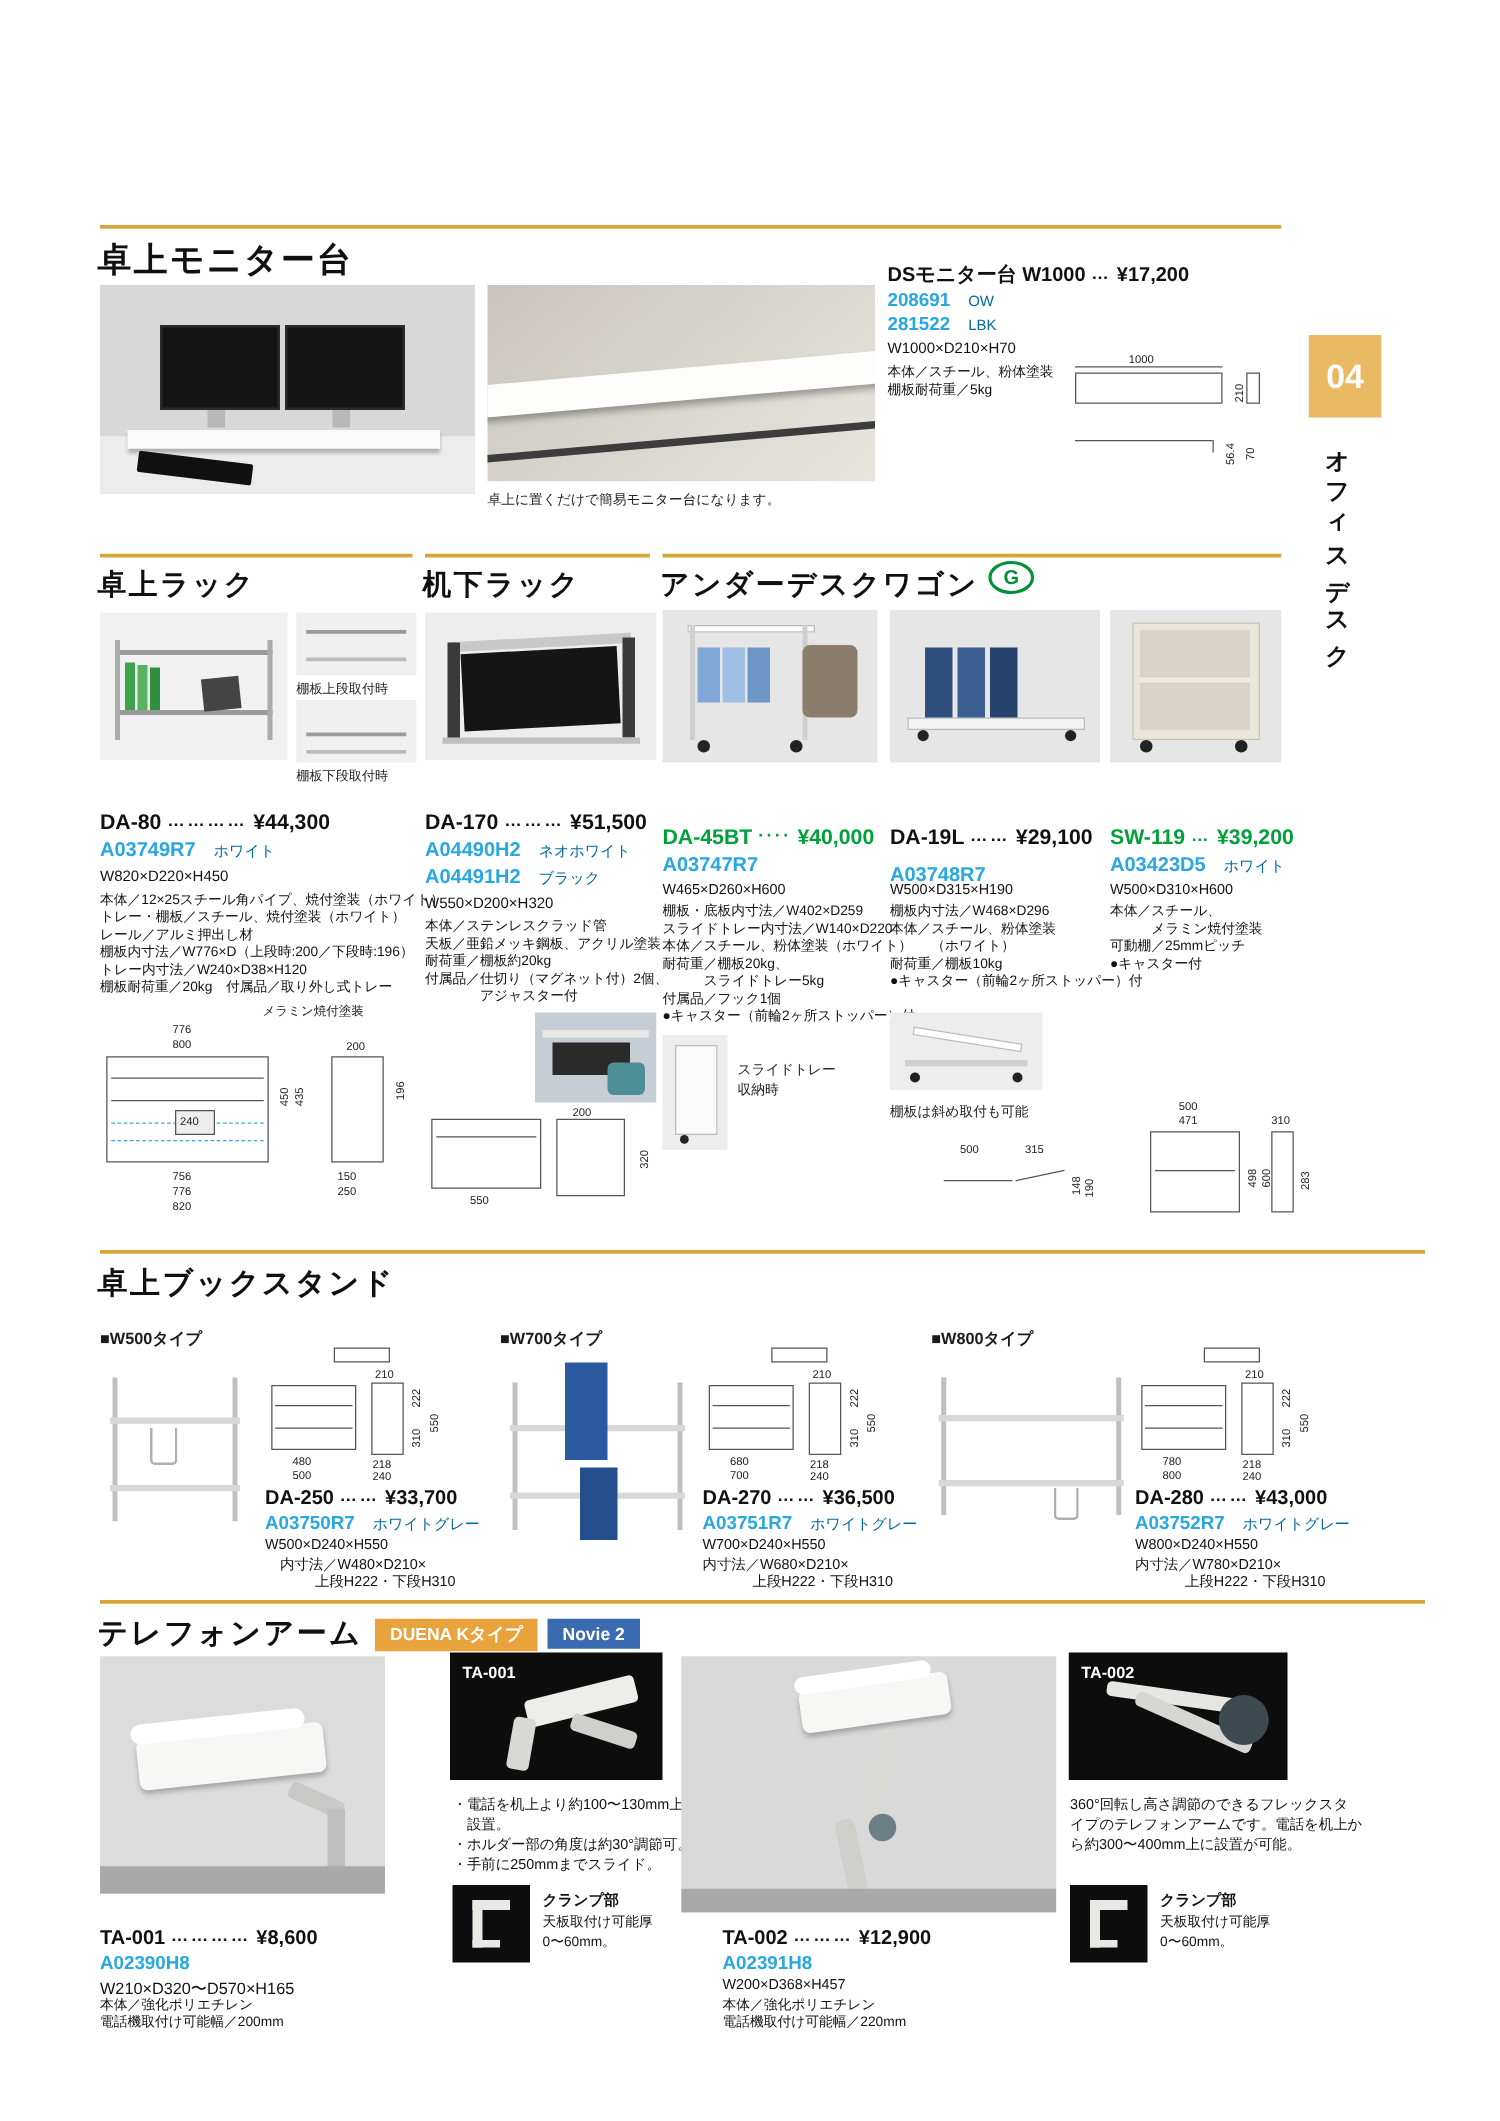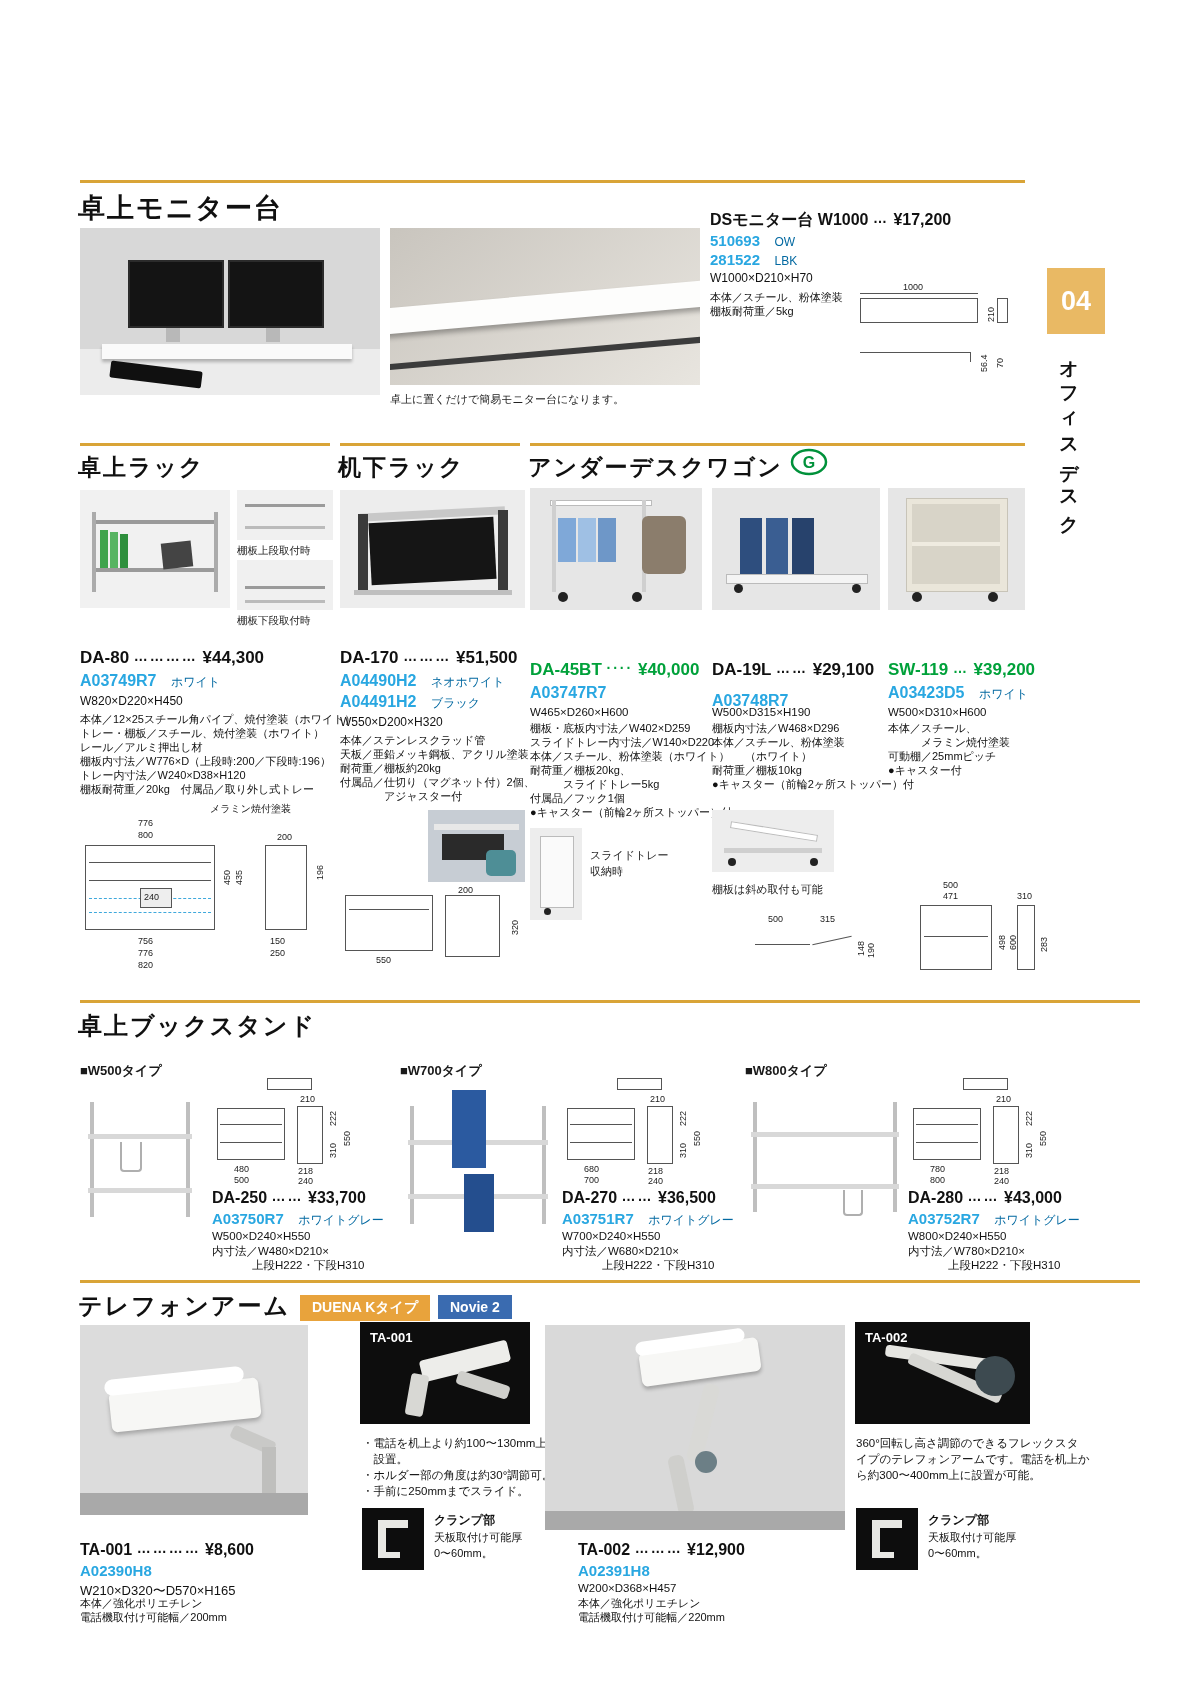--- a/index.html
+++ b/index.html
@@ -67,21 +67,21 @@
     <div class="shape" style="left:-20px;top:122px;width:360px;height:6px;background:#3c3c3c;transform:rotate(-5deg)"></div>
   </div>
   <div class="cap" style="left:390px;top:392px">卓上に置くだけで簡易モニター台になります。</div>
 
   <div class="pline" style="left:710px;top:210px;font-size:16px">
     <span>DSモニター台 W1000</span>
     <span class="leader">…</span>
     <span>¥17,200</span>
   </div>
   <div class="codeline" style="left:710px;top:232px">
-    <span class="code">510693</span>
+    <span class="code">208691</span>
     <span class="cname">OW</span>
   </div>
   <div class="codeline" style="left:710px;top:251px">
     <span class="code">281522</span>
     <span class="cname">LBK</span>
   </div>
   <div class="size" style="left:710px;top:271px">W1000×D210×H70</div>
   <div class="spec" style="left:710px;top:290px">本体／スチール、粉体塗装</div>
   <div class="spec" style="left:710px;top:304px">棚板耐荷重／5kg</div>
 
@@ -401,21 +401,21 @@
   <div class="pline" style="left:212px;top:1188px;font-size:16px">
     <span>DA-250</span>
     <span class="leader">……</span>
     <span>¥33,700</span>
   </div>
   <div class="codeline" style="left:212px;top:1210px">
     <span class="code">A03750R7</span>
     <span class="cname">ホワイトグレー</span>
   </div>
   <div class="size" style="left:212px;top:1230px;font-size:11.5px">W500×D240×H550</div>
-  <div class="spec" style="left:212px;top:1244px;font-size:11.5px">内寸法／W480×D210×</div>
+  <div class="spec" style="left:224px;top:1244px;font-size:11.5px">内寸法／W480×D210×</div>
   <div class="spec" style="left:252px;top:1258px;font-size:11.5px">上段H222・下段H310</div>
 
   <div class="pline" style="left:562px;top:1188px;font-size:16px">
     <span>DA-270</span>
     <span class="leader">……</span>
     <span>¥36,500</span>
   </div>
   <div class="codeline" style="left:562px;top:1210px">
     <span class="code">A03751R7</span>
     <span class="cname">ホワイトグレー</span>

